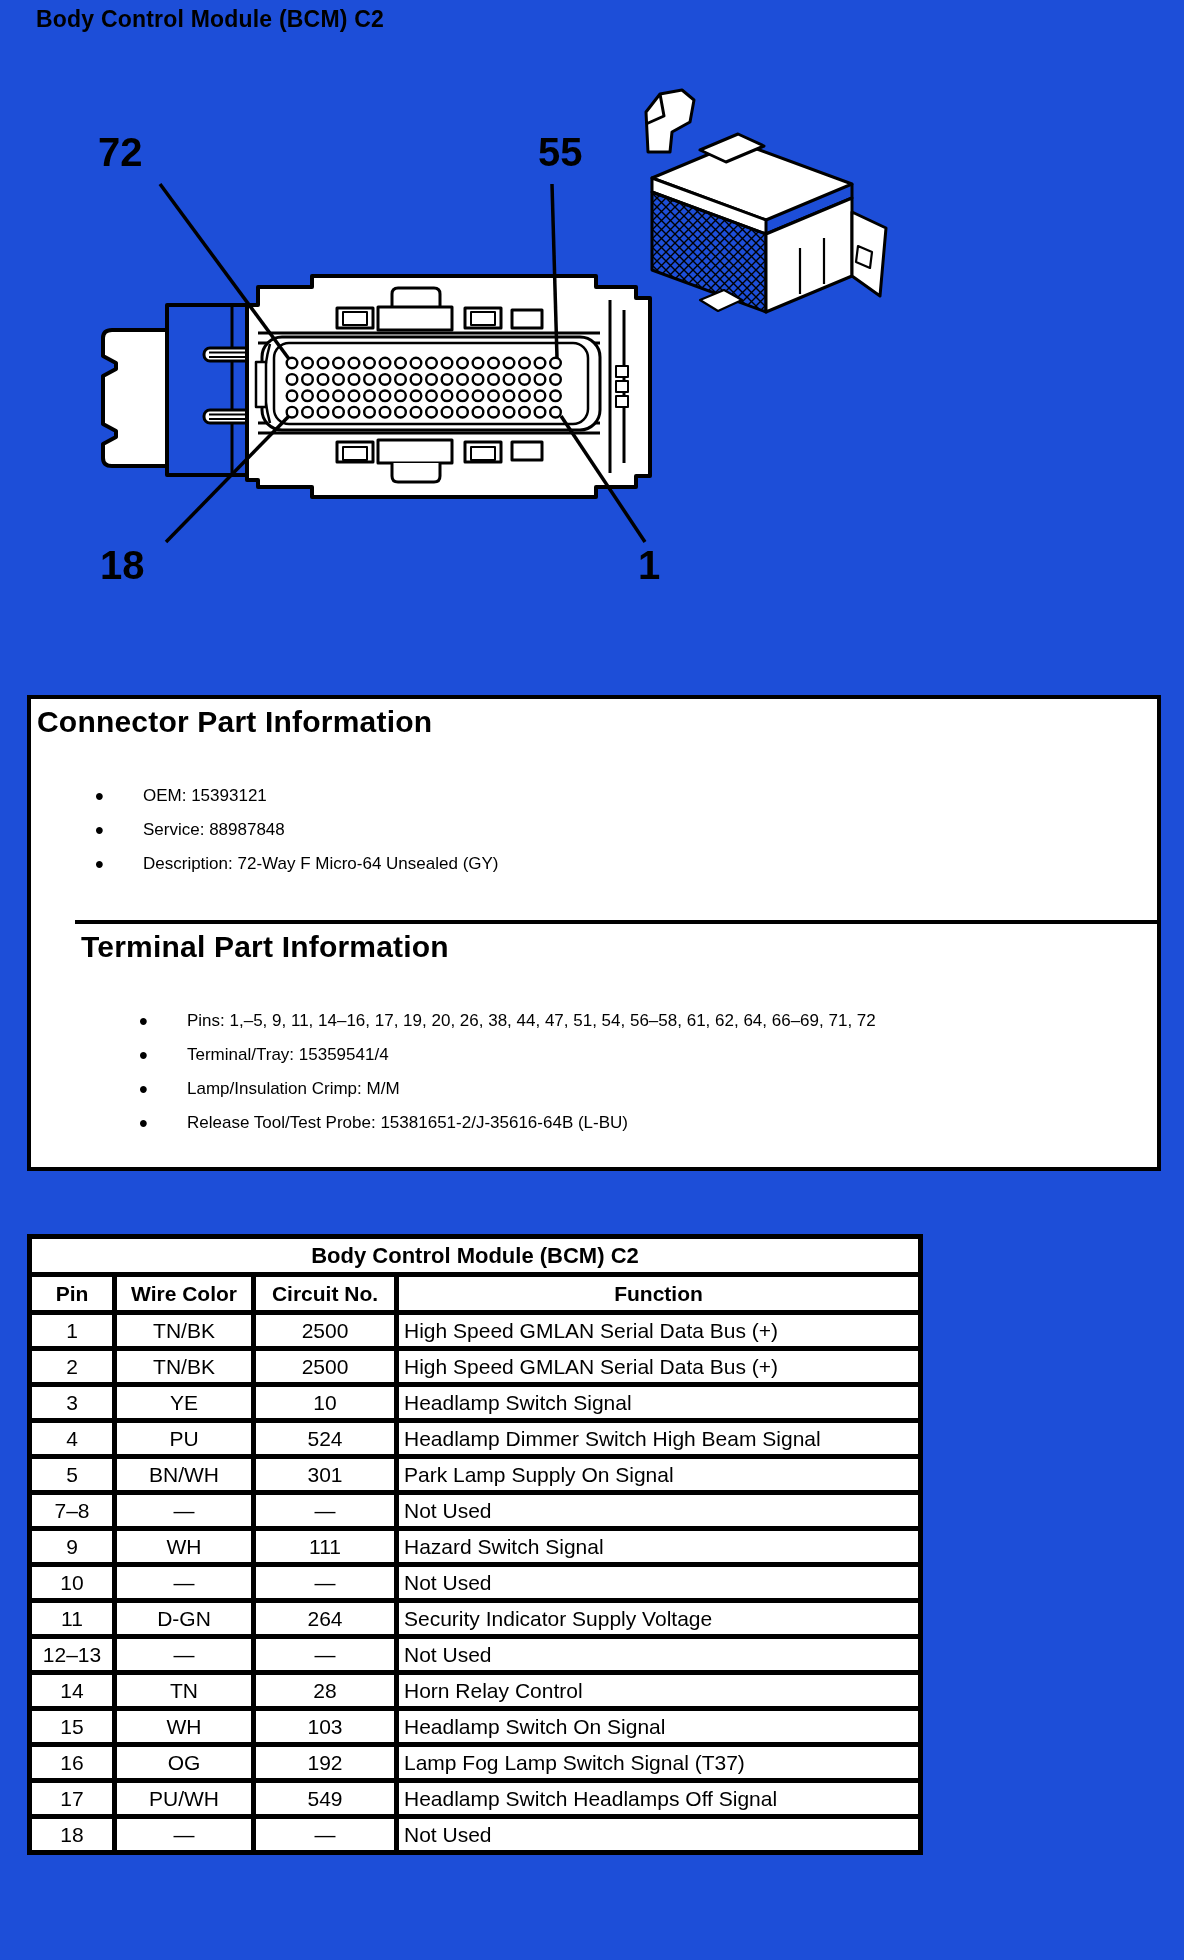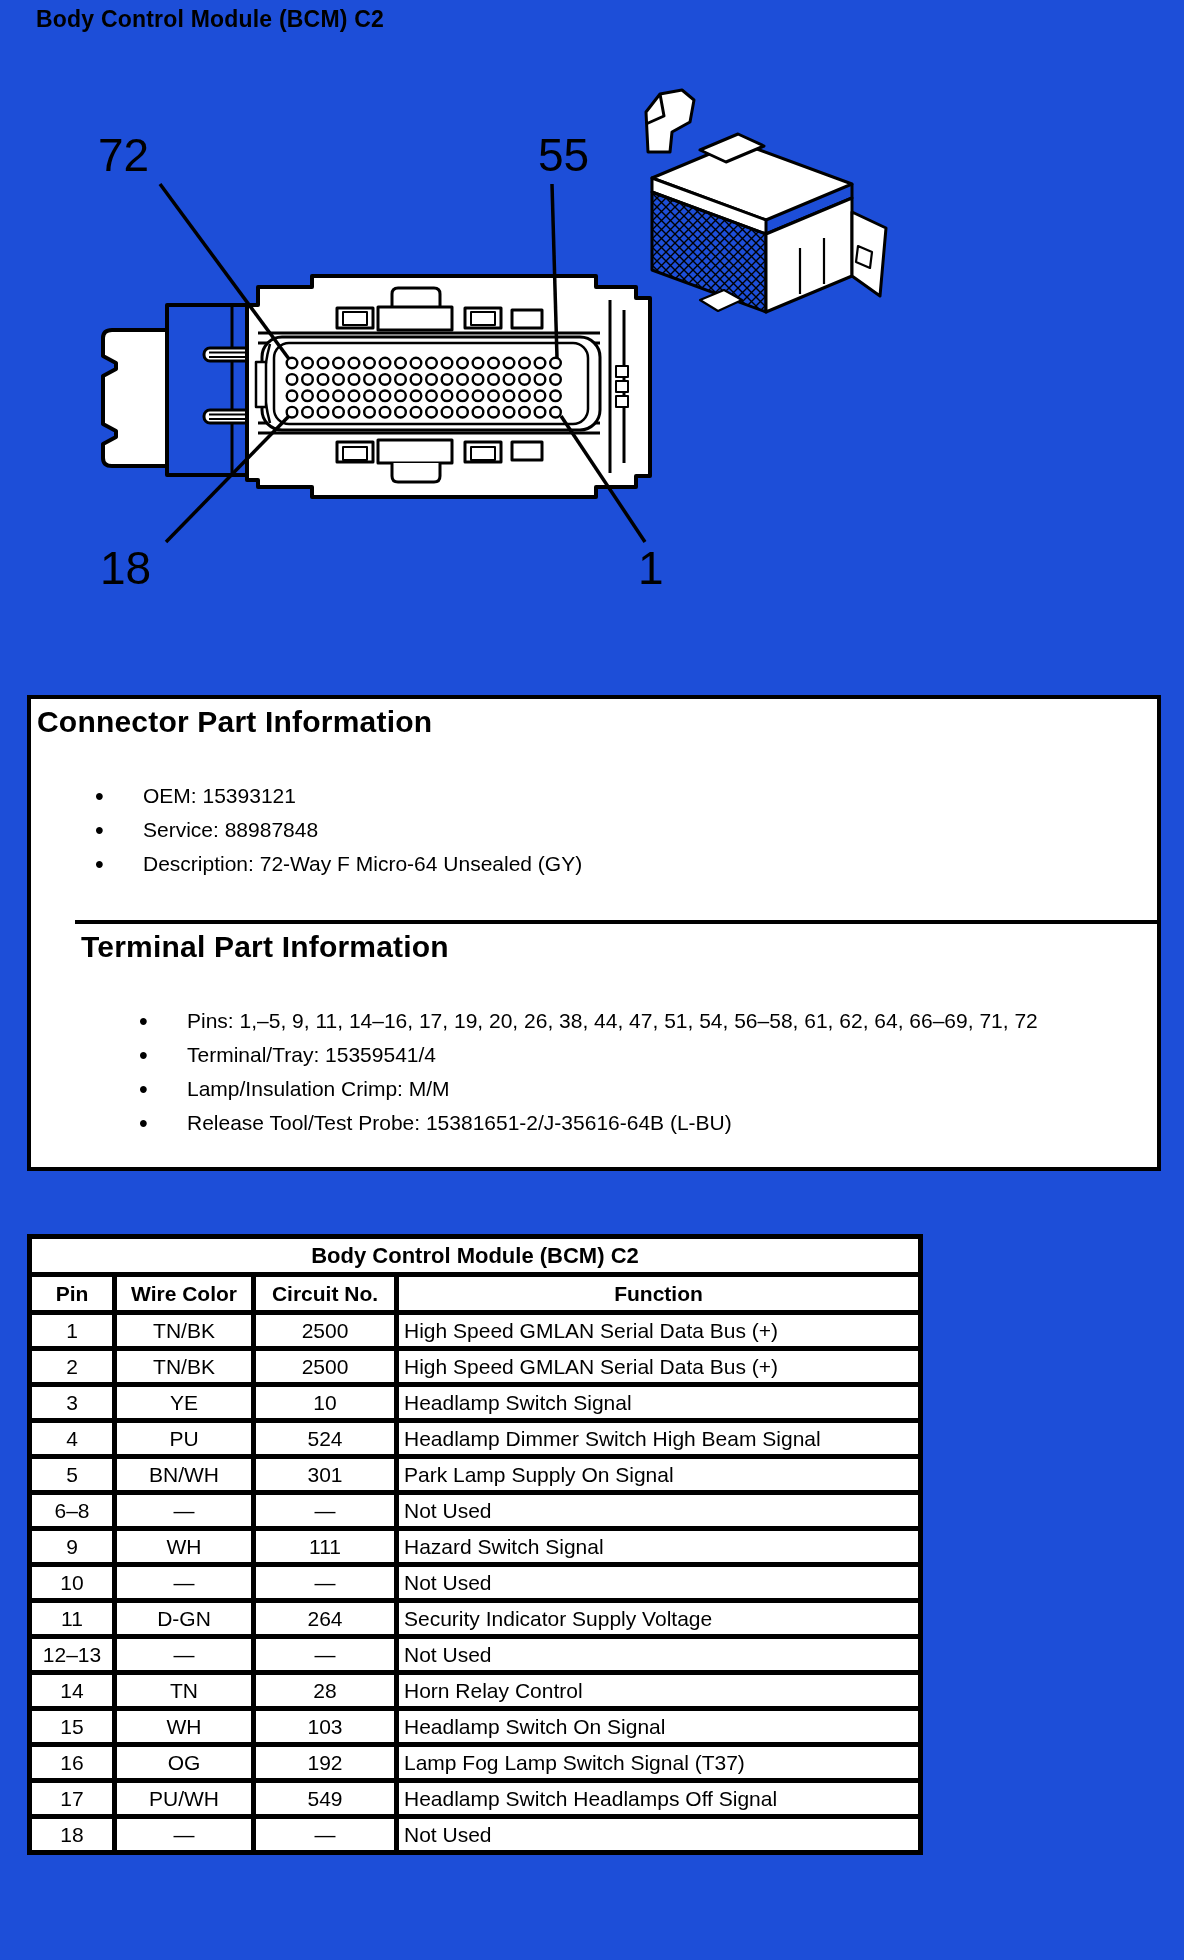--- a/index.html
+++ b/index.html
@@ -11,21 +11,21 @@
     overflow:hidden;
   }
   
   .page-title{
     position:absolute;left:36px;top:6px;margin:0;
     font-size:23px;font-weight:bold;letter-spacing:0.2px;
   }
   
   svg.figure{position:absolute;left:0;top:0;}
   .pinlabel{
-    position:absolute;font-size:46px;font-weight:normal;line-height:1;
+    position:absolute;font-size:40px;font-weight:bold;line-height:1;
   }
   .lab-72{left:98px;top:132px;}
   .lab-55{left:538px;top:132px;text-align:right;}
   .lab-18{left:100px;top:545px;}
   .lab-1{left:638px;top:545px;}
 
   
   .infobox{
     position:absolute;left:27px;top:695px;width:1134px;
     border:4px solid #000;box-sizing:border-box;background:#fff;
@@ -33,21 +33,21 @@
   .infobox section{padding:4px 6px 0 6px;box-sizing:border-box;}
   .infobox .sec1{height:221px;}
   .infobox .sec2{height:247px;border-top:4px solid #000;margin-left:44px;}
   .infobox h2{
     margin:2px 0 0 0;font-size:30px;font-weight:bold;letter-spacing:0.2px;
   }
   .infobox ul{
     list-style:none;margin:40px 0 0 56px;padding:0;
   }
   .infobox li{
-    position:relative;padding-left:50px;font-size:21px;line-height:34px;
+    position:relative;padding-left:50px;font-size:17px;line-height:34px;
     white-space:nowrap;
   }
   .infobox li::before{
     content:"\2022";position:absolute;left:2px;top:0;font-size:25px;
   }
 
   
   table.pinout{
     position:absolute;left:27px;top:1234px;width:896px;
     border-collapse:collapse;table-layout:fixed;background:#fff;
@@ -301,21 +301,21 @@
           <td class="col2">524</td>
           <td class="col3">Headlamp Dimmer Switch High Beam Signal</td>
         </tr>
         <tr>
           <td class="col0">5</td>
           <td class="col1">BN/WH</td>
           <td class="col2">301</td>
           <td class="col3">Park Lamp Supply On Signal</td>
         </tr>
         <tr>
-          <td class="col0">6–8</td>
+          <td class="col0">7–8</td>
           <td class="col1">—</td>
           <td class="col2">—</td>
           <td class="col3">Not Used</td>
         </tr>
         <tr>
           <td class="col0">9</td>
           <td class="col1">WH</td>
           <td class="col2">111</td>
           <td class="col3">Hazard Switch Signal</td>
         </tr>

